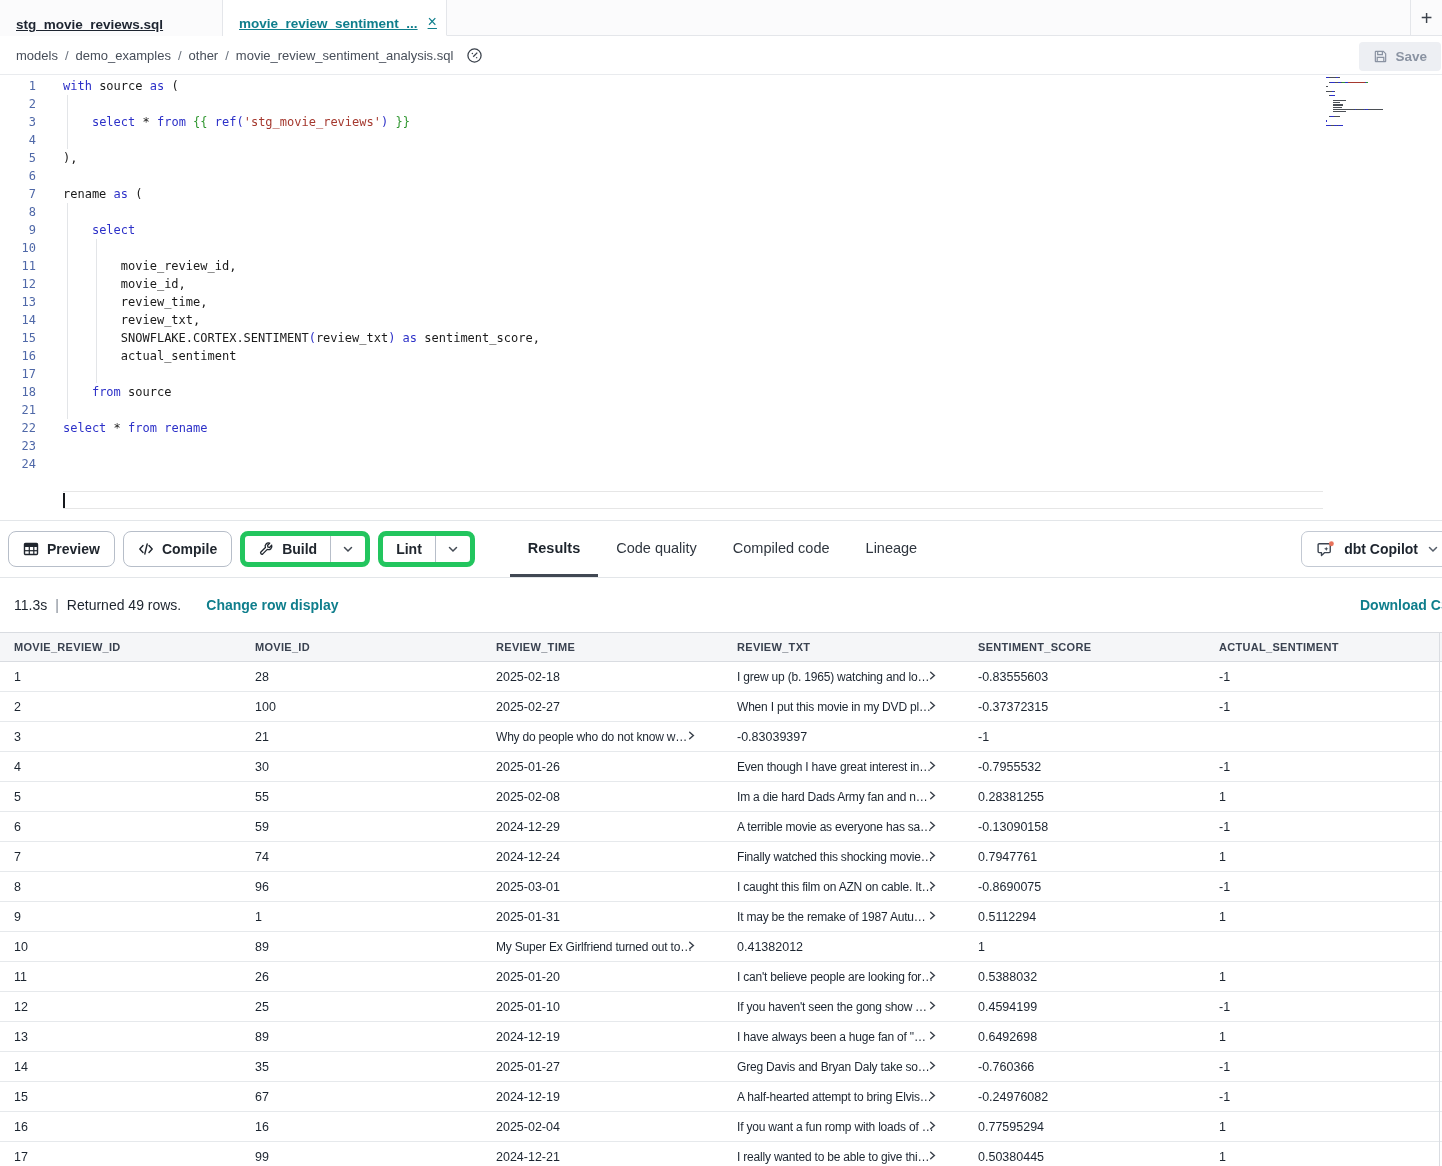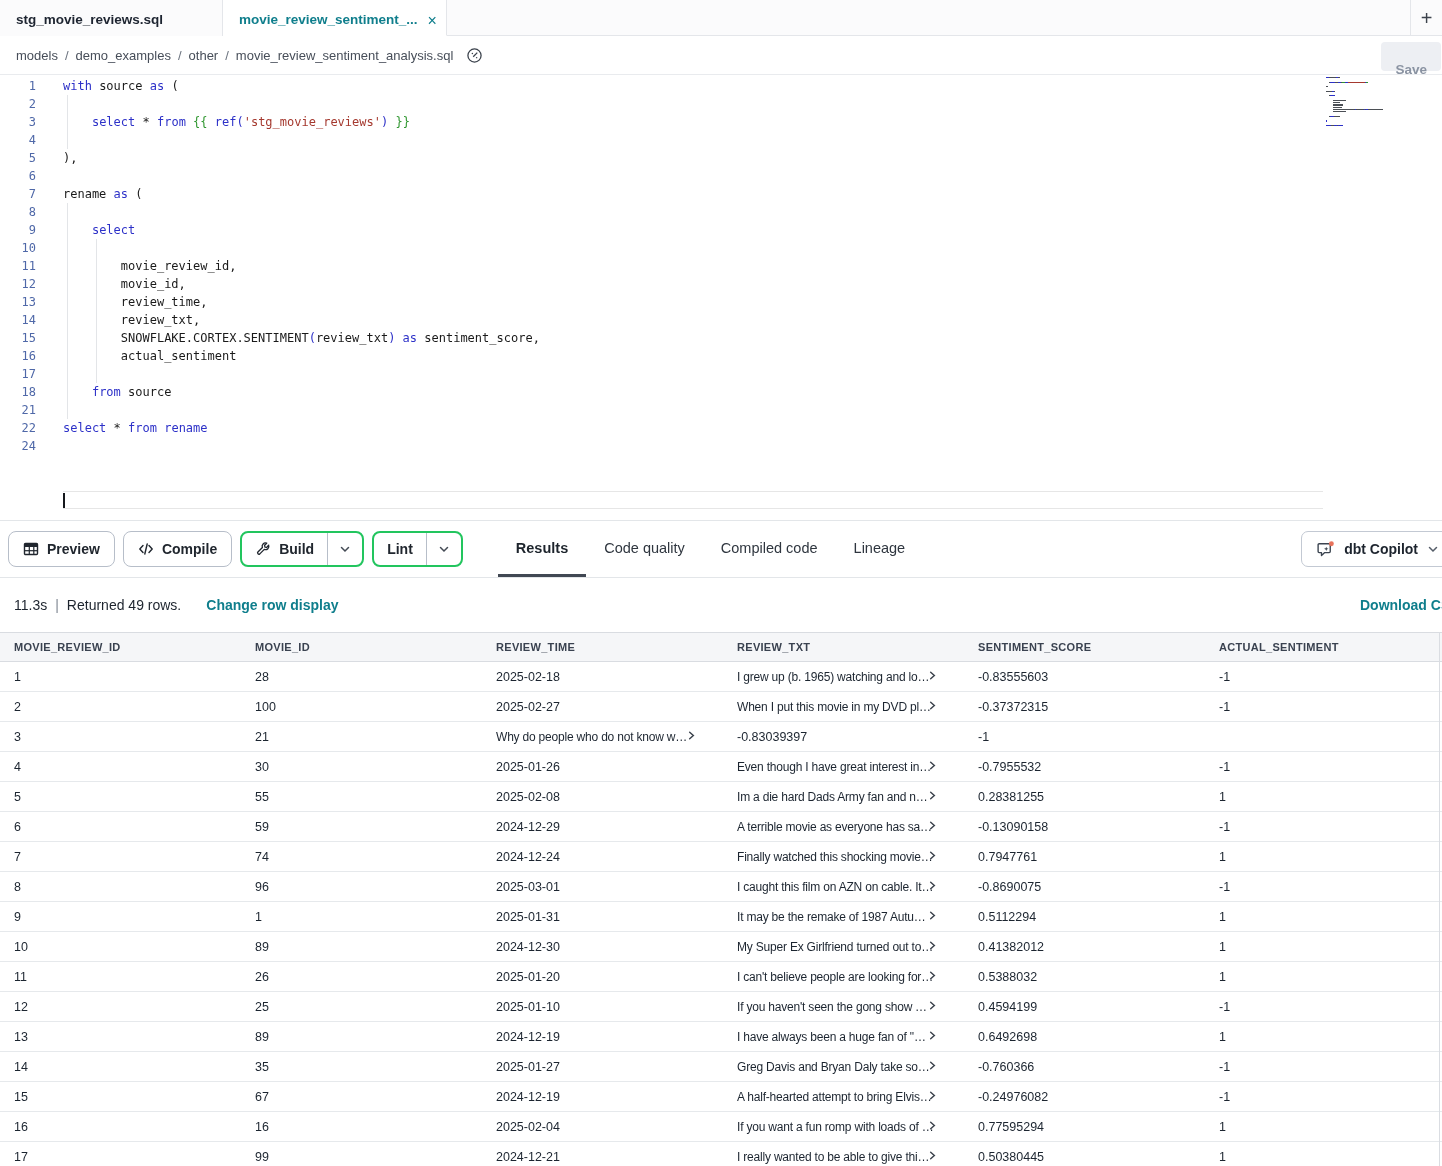--- a/index.html
+++ b/index.html
@@ -2,40 +2,40 @@
 <html style="--accent: #0f7e8c; --kw: #2d31c8; --st: #a5392f; --jj: #2e962e; --pl: #1a1a1a; --ln: #4f68a8;"><head>
 <meta charset="utf-8">
 <style>
   * { margin:0; padding:0; box-sizing:border-box; }
   html,body { width:1442px; height:1166px; overflow:hidden; background:#fff;
               font-family:"Liberation Sans", sans-serif; color:#1c2530; }
 
   
   .tabbar { position:absolute; left:0; top:0; width:1442px; height:36px;
             background:#fbfbfc; border-bottom:1px solid #e4e6ea; display:flex; }
-  .tab { height:36px; display:flex; align-items:flex-start; padding:12px 16px;
+  .tab { height:36px; display:flex; align-items:flex-end; padding:4px 16px;
          font-size:13.5px; font-weight:700; border-right:1px solid #e4e6ea;
-         background:#fbfbfc; color:#1d2430; cursor:default; }
+         background:#fbfbfc; color:#1d2430; cursor:default;text-decoration:underline; }
   .tab.t1 { width:223px; }
   .tab.active { width:224px; background:#fff; border-bottom:1px solid #fff;
                 color:var(--accent); justify-content:space-between; }
   .tab .close { font-size:16px; font-weight:400; color:var(--accent); margin-left:10px; }
   .newtab { position:absolute; right:0; top:0; width:32px; height:36px; border-left:1px solid #e4e6ea;
             display:flex; align-items:center; justify-content:center; font-size:20px; color:#3c434c; font-weight:400;}
 
   
   .crumbbar { position:absolute; left:0; top:36px; width:1442px; height:39px; background:#fff;
               border-bottom:1px solid #e9ebee; display:flex; align-items:center; padding-left:16px;
               font-size:13px; color:#474e59; }
   .crumbbar .seg { margin-right:7px; }
   .crumbbar .sep { margin-right:7px; color:#6a727e; }
   .health { margin-left:6px; color:#3b424c; display:flex; align-items:center; }
   .savebtn { position:absolute; right:1px; top:6px; height:29px; padding:13px 14px; background:#edeff3;
              border-radius:4px; display:flex; align-items:center; gap:7px; color:#8a93a2;
-             font-size:13.5px; font-weight:600;flex-direction:column; }
+             font-size:13.5px; font-weight:600; }
 
   
   .editor { position:absolute; left:0; top:75px; width:1442px; height:445px; background:#fff;
             font-family:"DejaVu Sans Mono", monospace; font-size:12px; padding-top:2px; }
   .cline { height:18px; line-height:18px; white-space:pre; display:flex; }
   .gut { width:36px; text-align:right; color:var(--ln); flex:0 0 36px; user-select:none; }
   .ctext { margin-left:27px; }
   .tok-kw { color:var(--kw); }
   .tok-pl { color:var(--pl); }
   .tok-st { color:var(--st); }
@@ -57,21 +57,21 @@
   .mm-sp { background:transparent; }
 
   
   .toolbar { position:absolute; left:0; top:520px; width:1442px; height:58px; background:#fff;
              border-top:1px solid #e3e6e9; border-bottom:1px solid #e3e6e9;
              display:flex; align-items:center; padding-left:8px; }
   .btn { height:36px; border:1px solid #b7bec9; border-radius:8px; background:#fff;
          display:flex; align-items:center; padding:0 14px; gap:8px; font-size:14px; font-weight:600;
          color:#20262e; margin-right:8px; }
   .btn svg { flex:0 0 auto; }
-  .splitbtn { height:36px; border:2px solid #22c55e; border-radius:8px; background:#fff;
+  .splitbtn { height:36px; border:5px solid #22c55e; border-radius:8px; background:#fff;
               display:flex; align-items:stretch; margin-right:8px; overflow:hidden; }
   .split-main { display:flex; align-items:center; gap:8px; padding:0 13px; font-size:14px; font-weight:600; color:#20262e; }
   .split-arrow { display:flex; align-items:center; padding:0 11px; border-left:1px solid #b7bec9; color:#434a54; }
   .rtabs { display:flex; height:100%; margin-left:27px; }
   .rtab { display:flex; align-items:center; padding:0 18px; font-size:14.5px; color:#2f363f;
           border-bottom:3px solid transparent; height:100%; }
   .rtab.active { font-weight:600; color:#1d242c; border-bottom-color:#414853; }
   .copilot { margin-left:auto; margin-right:-12px; height:36px; border:1px solid #c3c9d3; border-radius:7px;
              background:#fff; display:flex; align-items:center; gap:9px; padding:0 14px;
              font-size:14px; font-weight:600; color:#1d242e; }
@@ -153,20 +153,21 @@
       <div class="cline"><span class="gut">11</span><span class="ctext"><span class="tok-pl">        movie_review_id,</span></span></div>
       <div class="cline"><span class="gut">12</span><span class="ctext"><span class="tok-pl">        movie_id,</span></span></div>
       <div class="cline"><span class="gut">13</span><span class="ctext"><span class="tok-pl">        review_time,</span></span></div>
       <div class="cline"><span class="gut">14</span><span class="ctext"><span class="tok-pl">        review_txt,</span></span></div>
       <div class="cline"><span class="gut">15</span><span class="ctext"><span class="tok-pl">        SNOWFLAKE.CORTEX.SENTIMENT</span><span class="tok-kw">(</span><span class="tok-pl">review_txt</span><span class="tok-kw">)</span><span class="tok-pl"> </span><span class="tok-kw">as</span><span class="tok-pl"> sentiment_score,</span></span></div>
       <div class="cline"><span class="gut">16</span><span class="ctext"><span class="tok-pl">        actual_sentiment</span></span></div>
       <div class="cline"><span class="gut">17</span><span class="ctext"></span></div>
       <div class="cline"><span class="gut">18</span><span class="ctext"><span class="tok-pl">    </span><span class="tok-kw">from</span><span class="tok-pl"> source</span></span></div>
       <div class="cline"><span class="gut">21</span><span class="ctext"></span></div>
       <div class="cline"><span class="gut">22</span><span class="ctext"><span class="tok-kw">select</span><span class="tok-pl"> * </span><span class="tok-kw">from</span><span class="tok-pl"> </span><span class="tok-kw">rename</span></span></div>
+      <div class="cline"><span class="gut">23</span><span class="ctext"></span></div>
       <div class="cline"><span class="gut">24</span><span class="ctext"></span></div>
     </div>
   <div class="iguide ig1a"></div>
   <div class="iguide ig1b"></div>
   <div class="iguide ig2"></div>
   <div class="curline"></div>
   <div class="cursor"></div>
   <div class="minimap">
       <div class="mm-row"><span class="mm-seg mm-kw" style="width: 3.4px;"></span><span class="mm-seg mm-pl" style="width: 6.8px;"></span><span class="mm-seg mm-kw" style="width: 1.7px;"></span><span class="mm-seg mm-pl" style="width: 1.7px;"></span></div>
       <div class="mm-row"></div>
@@ -394,21 +395,20 @@
           <span class="rchev"><svg width="11" height="11" viewBox="0 0 12 12" fill="none" stroke="currentColor" stroke-width="1.6" stroke-linecap="round">
               <path d="M4 2.5 8 6 4 9.5"></path>
             </svg></span>
         </div>
         <div class="tcell ">0.5112294</div>
         <div class="tcell ">1</div>
       </div>
       <div class="trow">
         <div class="tcell ">10</div>
         <div class="tcell ">89</div>
-        <div class="tcell ">2024-12-30</div>
         <div class="tcell txt">
           <span class="rtxt">My Super Ex Girlfriend turned out to b…</span>
           <span class="rchev"><svg width="11" height="11" viewBox="0 0 12 12" fill="none" stroke="currentColor" stroke-width="1.6" stroke-linecap="round">
               <path d="M4 2.5 8 6 4 9.5"></path>
             </svg></span>
         </div>
         <div class="tcell ">0.41382012</div>
         <div class="tcell ">1</div>
       </div>
       <div class="trow">

